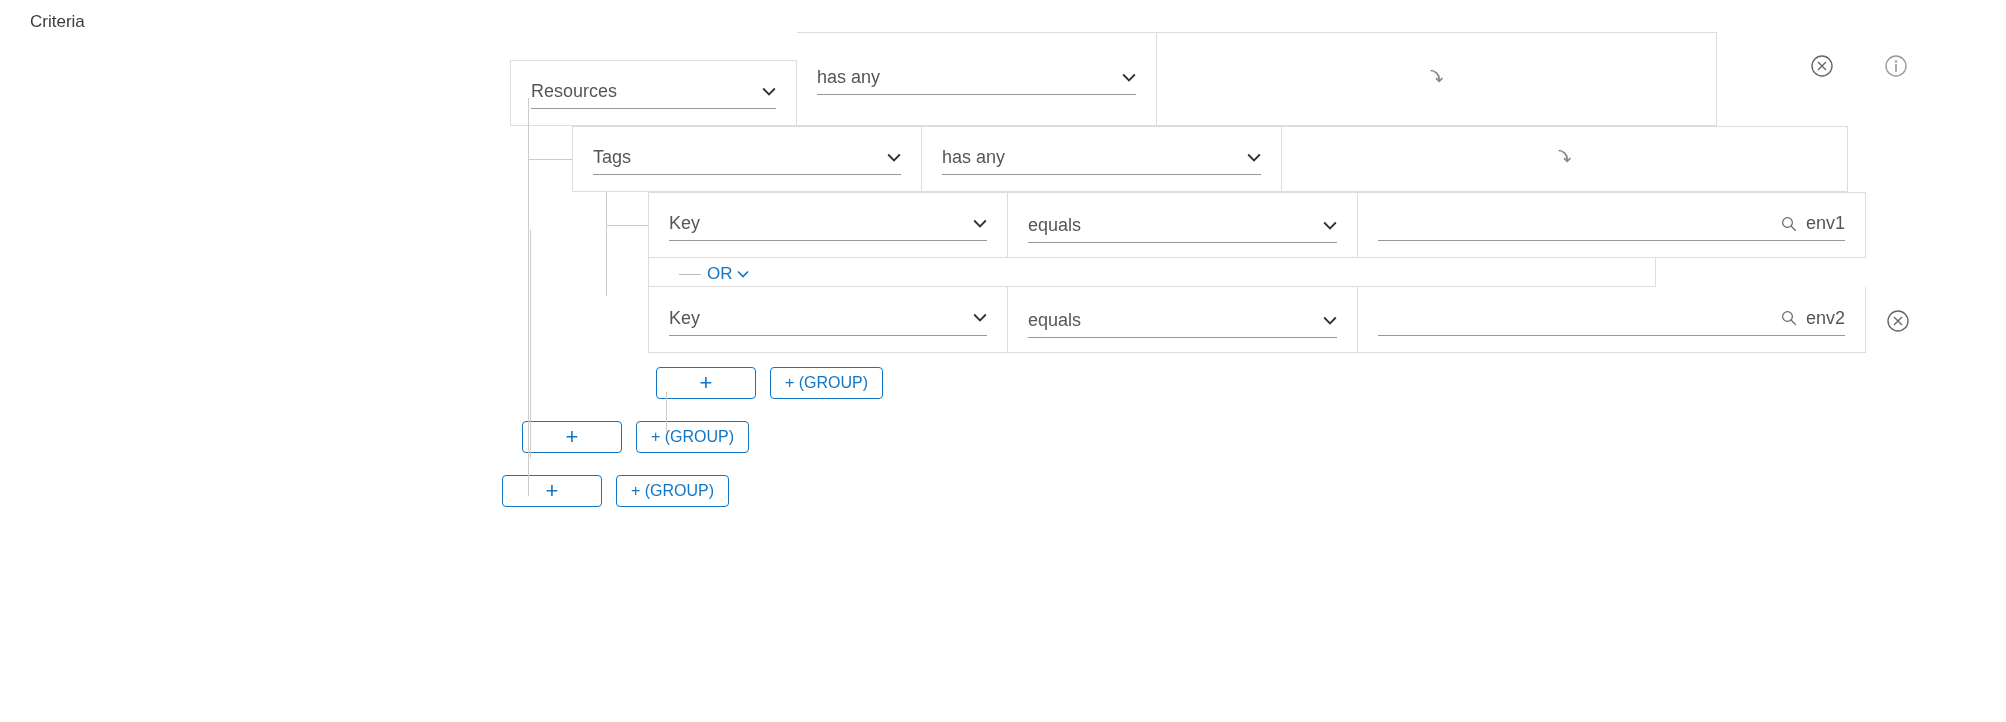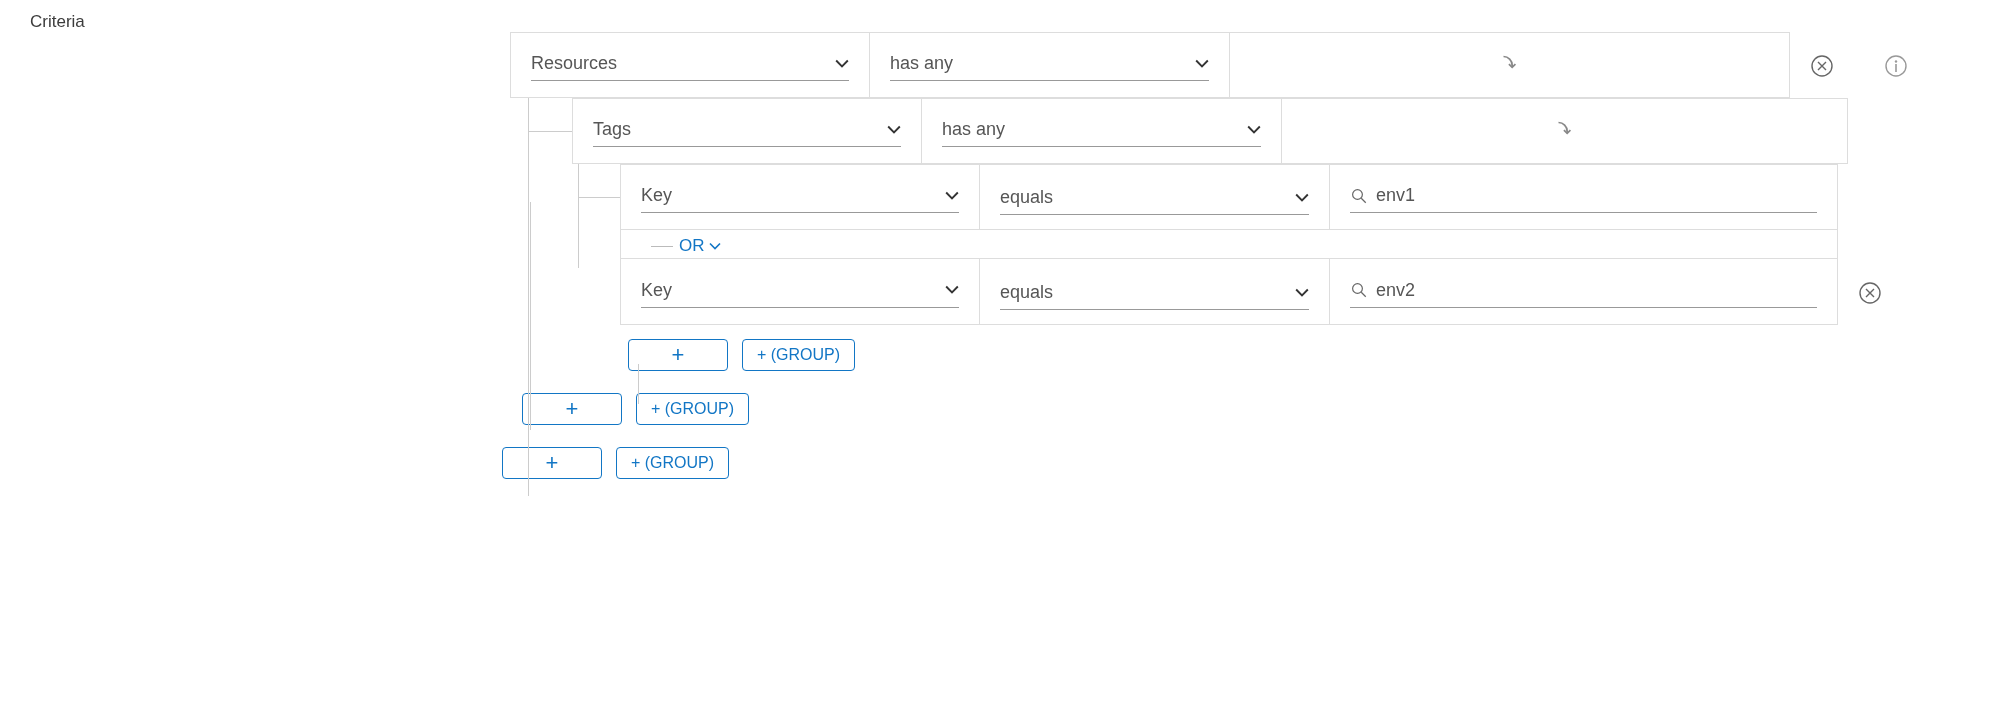--- a/index.html
+++ b/index.html
@@ -64,20 +64,21 @@
     color: #333;
   }
   .caret-svg { width: 14px; height: 10px; }
 
   .val-wrap {
     display: flex;
     align-items: center;
     border-bottom: 1px solid #999;
     padding: 4px 0 6px 0;
     width: 100%;
+    justify-content: flex-end;
   }
   .val-text {
     color: #565656;
     font-size: 18px;
     margin-left: 8px;
   }
   .search-ico { width: 18px; height: 18px; flex-shrink:0; color:#666; }
 
   .down-arrow-svg { width: 26px; height: 26px; color: #888; }
 
@@ -139,21 +140,21 @@
     width:1px;
     background:#ccc;
   }
   .hline {
     position:absolute;
     height:1px;
     background:#ccc;
   }
 
   
-  .w-a1 { width: 360px; }
+  .w-a1 { width: 287px; margin-top: 28px; }
   .w-a2 { width: 360px; }
   .w-a3 { width: 560px; }
   .w-b1 { width: 350px; }
   .w-b2 { width: 360px; }
   .w-b3 { width: 566px; }  
   .w-c1 { width: 360px; }
   .w-c2 { width: 350px; align-items: flex-end; }
   .w-c3 { width: 508px; }  
 </style>
 </head>
@@ -240,21 +241,21 @@
         <div class="cell cell-arrow w-b3">
           <span>
             <svg class="down-arrow-svg" viewBox="0 0 24 24">
                 <path d="M6 6 a8 8 0 0 1 8 8 v2" fill="none" stroke="currentColor" stroke-width="1.6"></path>
                 <path d="M11 13l3 3 3-3" fill="none" stroke="currentColor" stroke-width="1.6"></path>
               </svg>
           </span>
         </div>
       </div>
 
-      <div style="margin-left:48px; position:relative;">
+      <div style="margin-left:76px; position:relative;">
         <div class="vline" style="left:-42px; top:0; height:104px;"></div>
         <div class="hline" style="left:-42px; top:33px; width:42px;"></div>
 
         <div class="rule-row">
           <div class="cell cell-select w-c1">
             <div class="sel-wrap" style="width:100%;">
               <span class="sel-text">Key</span>
               <span class="sel-caret">
                 <svg class="caret-svg" viewBox="0 0 12 8">
                     <path d="M1 1l5 5 5-5" fill="none" stroke="currentColor" stroke-width="1.6"></path>
@@ -276,21 +277,21 @@
             <div class="val-wrap">
               <svg class="search-ico" viewBox="0 0 24 24">
                   <circle cx="10" cy="10" r="6.5" fill="none" stroke="currentColor" stroke-width="1.6"></circle>
                   <line x1="15" y1="15" x2="21" y2="21" stroke="currentColor" stroke-width="1.6"></line>
                 </svg>
               <span class="val-text">env1</span>
             </div>
           </div>
         </div>
 
-        <div class="or-row" style="width:1218px;">
+        <div class="or-row" style="width:1008px;">
           <span class="or-connector-line"></span>
           <span class="or-pill">
             <span>OR</span>
             <svg class="caret-svg" style="width:12px;height:9px;color:#1276c5;" viewBox="0 0 12 8">
                 <path d="M1 1l5 5 5-5" fill="none" stroke="currentColor" stroke-width="1.6"></path>
               </svg>
           </span>
         </div>
 
         <div class="rule-row" style="position:relative;">

